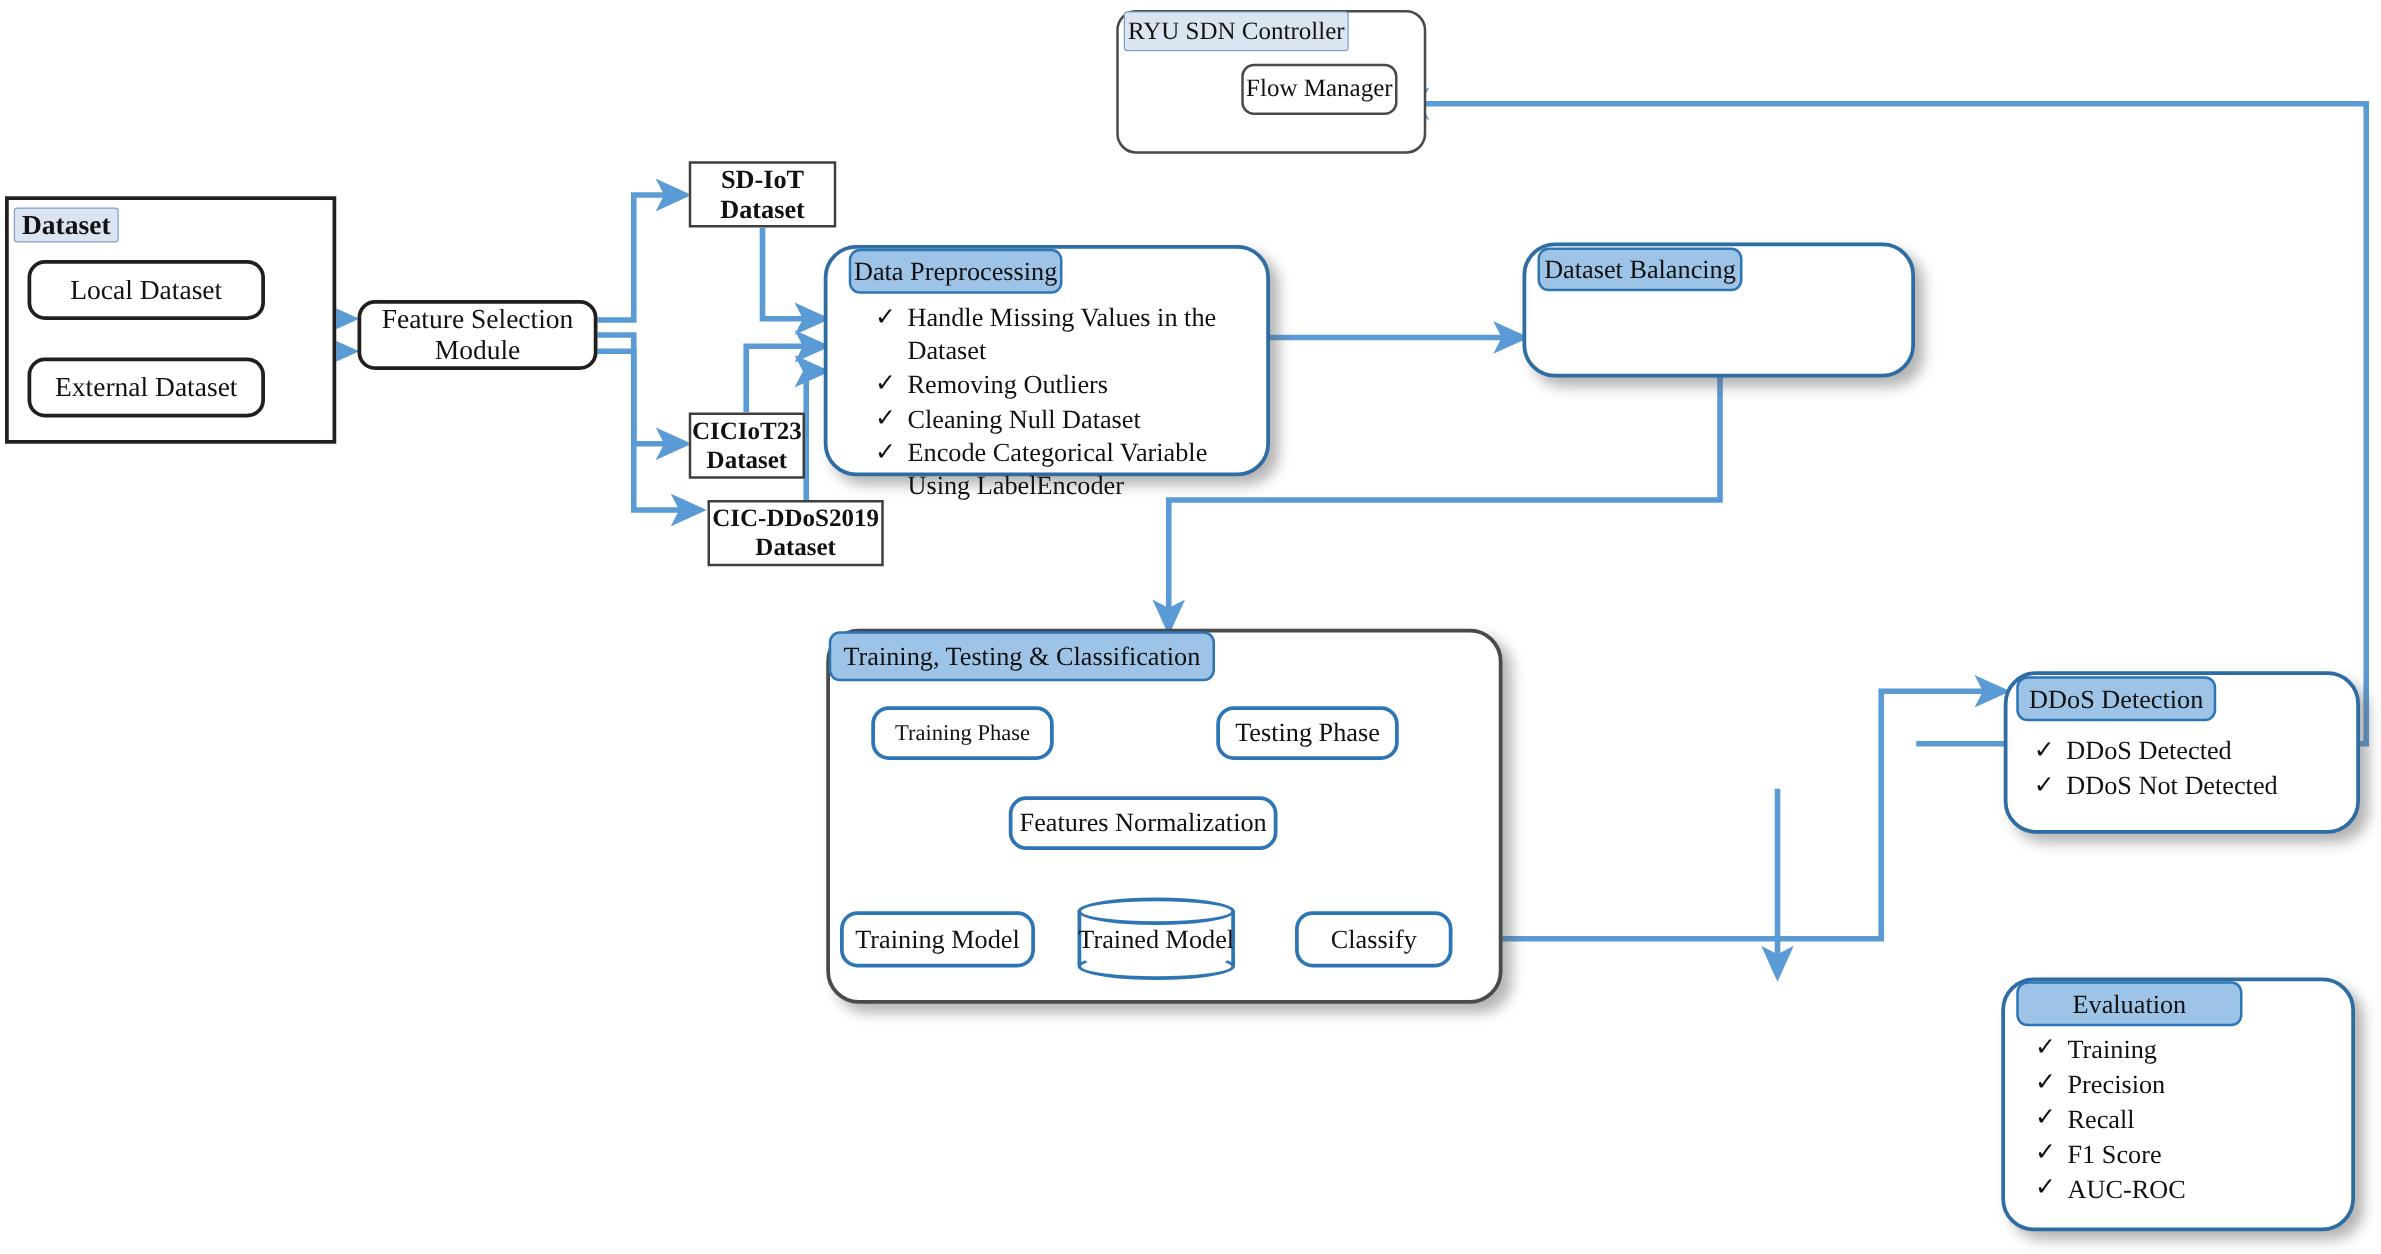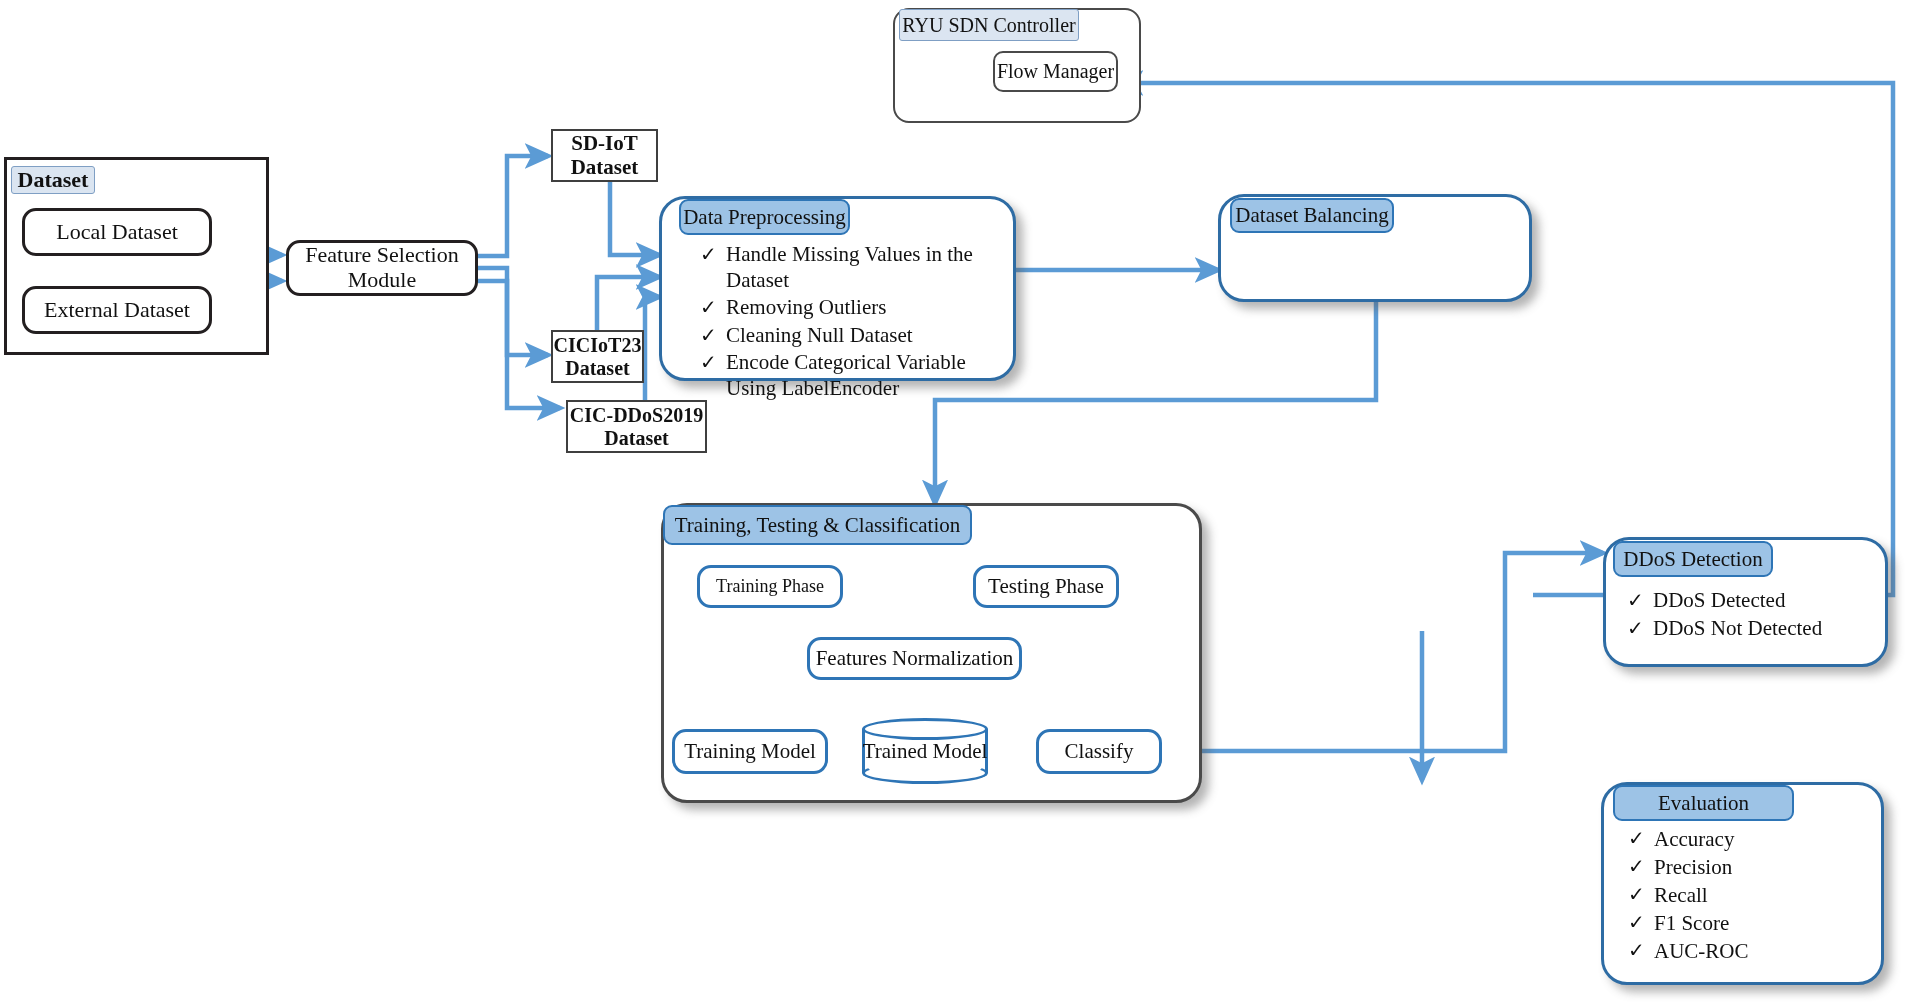--- a/index.html
+++ b/index.html
@@ -117,21 +117,21 @@
     <span class="lbl">External Dataset</span>
   </div>
 
   <div class="node rounded-black center" style="left:286px;top:240px;width:192px;height:56px;font-size:22px;">
     <span class="lbl">
       <span>Feature Selection</span><br>
       <span>Module</span>
     </span>
   </div>
 
-  <div class="node rect-thin center" style="left:551px;top:129px;width:107px;height:53px;font-size:21px;">
+  <div class="node rect-thin center" style="left:551px;top:129px;width:118px;height:53px;font-size:21px;">
     <span class="lbl bold-serif">
       <span>SD-IoT</span><br>
       <span>Dataset</span>
     </span>
   </div>
   <div class="node rect-thin center" style="left:551px;top:330px;width:93px;height:53px;font-size:20px;">
     <span class="lbl bold-serif">
       <span>CICIoT23</span><br>
       <span>Dataset</span>
     </span>
@@ -203,20 +203,20 @@
   <ul class="checks" style="position:absolute;left:1627px;top:588px;width:250px;font-size:21px;line-height:1.22;">
     <li>DDoS Detected</li>
     <li>DDoS Not Detected</li>
   </ul>
 
   <div class="node panel" style="left:1601px;top:782px;width:283px;height:203px;"></div>
   <div class="chip" style="left:1613px;top:785px;width:177px;height:32px;font-size:21px;">
     <span>Evaluation</span>
   </div>
   <ul class="checks" style="position:absolute;left:1628px;top:826px;width:245px;font-size:21px;line-height:1.24;">
-    <li>Accuracy</li>
+    <li>Training</li>
     <li>Precision</li>
     <li>Recall</li>
     <li>F1 Score</li>
     <li>AUC-ROC</li>
   </ul>
 
 </div>
 
 </body></html>

